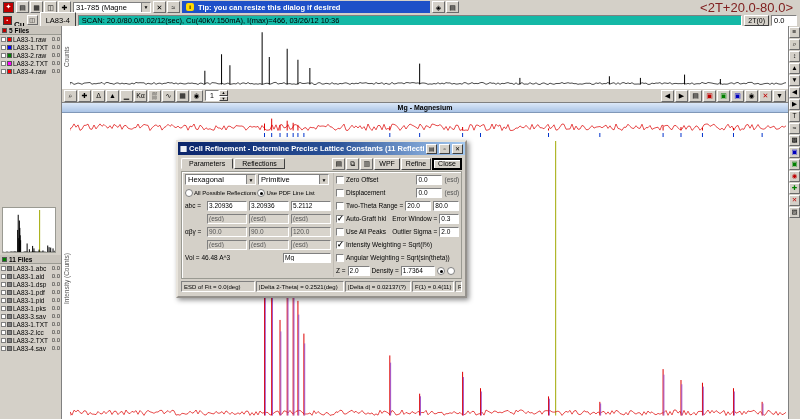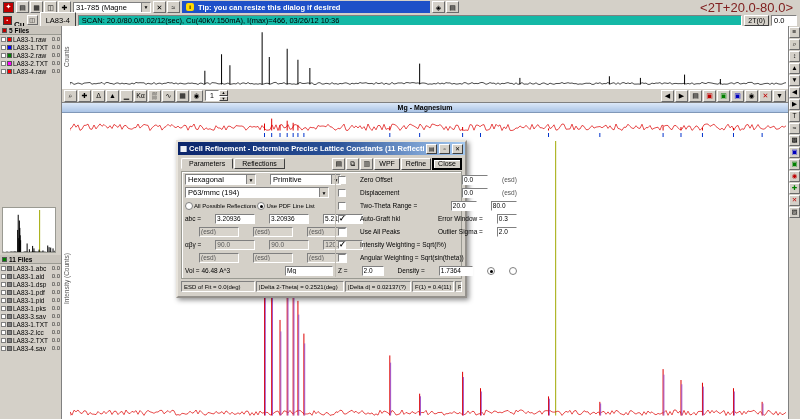--- a/index.html
+++ b/index.html
@@ -59,21 +59,21 @@
   .tbtn{width:11px;height:10px;background:#d4d0c8;border:1px solid;border-color:#fff #404040 #404040 #fff;color:#000;font-size:6px;display:flex;align-items:center;justify-content:center;flex:none;}
   .dtabs{display:flex;align-items:center;height:16px;padding:1px 3px 0;gap:1px;}
   .tab{background:#d4d0c8;border:1px solid;border-color:#fff #404040 #d4d0c8 #fff;padding:1px 7px;font-size:7px;border-radius:2px 2px 0 0;}
   .tab.inactive{border-color:#fff #404040 #404040 #fff;background:#ccc8c0;}
   .dtabs .right{margin-left:auto;display:flex;gap:1px;align-items:center;}
   .dbtn{height:12px;padding:0 4px;font-size:7px;}
   .dbtn.def{border:2px solid;border-color:#000;box-shadow:inset 1px 1px 0 #fff;}
   .dbody{margin:0 3px;border:1px solid #9a9a92;box-shadow:inset 1px 1px 0 #fff;display:flex;padding:1px;height:108px;}
   .colL{width:152px;}
   .colR{flex:1;border-left:1px solid #c0bcb4;}
-  .drow{display:flex;align-items:center;height:13px;gap:14px;padding:0 2px;}
+  .drow{display:flex;align-items:center;height:13px;gap:2px;padding:0 2px;}
   .dstatus{display:flex;gap:1px;margin:2px 3px 0;}
   .scell{height:11px;border:1px solid;border-color:#808080 #fff #fff #808080;font-size:6px;display:flex;align-items:center;padding:0 2px;white-space:nowrap;overflow:hidden;}
   .dstatus .scell:nth-of-type(1){width:74px;}
   .dstatus .scell:nth-of-type(2){width:88px;}
   .dstatus .scell:nth-of-type(3){width:66px;}
   .dstatus .scell:nth-of-type(4){width:42px;}
   .dstatus .scell:nth-of-type(5){flex:1;}
   svg{display:block;}
 </style>
 </head>
@@ -449,26 +449,20 @@
         <div class="drow">
           <div class="combo" style="width:71px;">
             <span>Hexagonal</span>
             <span class="dd">▼</span>
           </div>
           <div class="combo" style="width:71px;">
             <span>Primitive</span>
             <span class="dd">▼</span>
           </div>
         </div>
-        <div class="drow">
-          <div class="combo" style="width:144px;">
-            <span>P63/mmc (194)</span>
-            <span class="dd">▼</span>
-          </div>
-        </div>
         <div class="drow" style="gap:1px;">
           <span class="rad"></span>
           <span class="lbl" style="font-size:6px;">All Possible Reflections</span>
           <span class="rad on"></span>
           <span class="lbl" style="font-size:6px;">Use PDF Line List</span>
         </div>
         <div class="drow">
           <span class="lbl" style="width:20px;">abc =</span>
           <input class="inp" style="width: 40px;" readonly="" value="3.20936">
           <input class="inp" style="width: 40px;" readonly="" value="3.20936">

